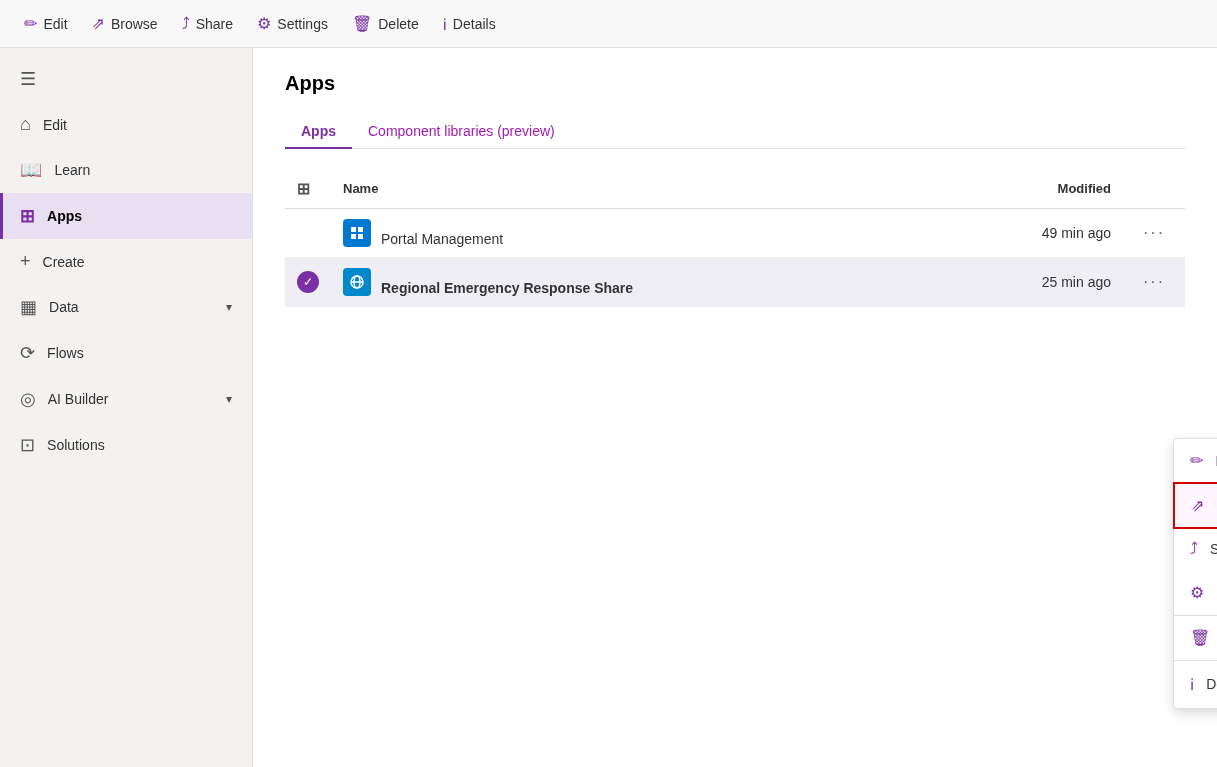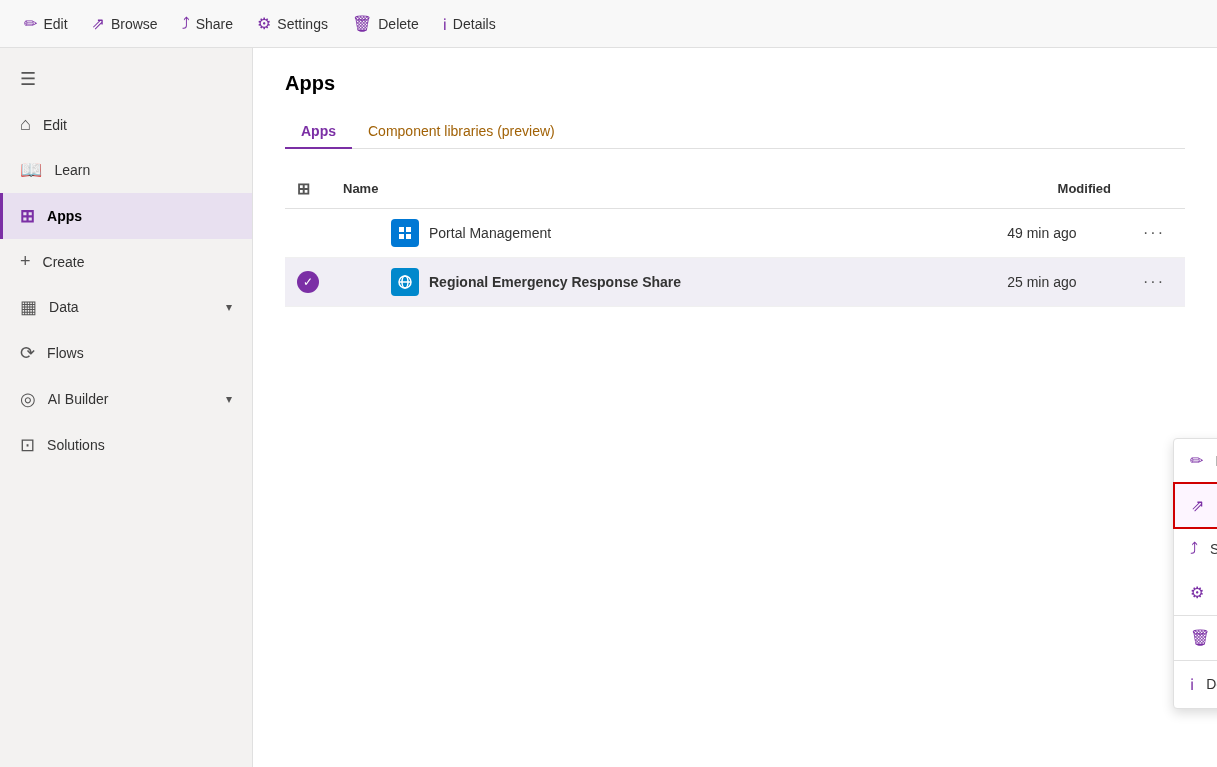--- a/index.html
+++ b/index.html
@@ -95,21 +95,21 @@
     .tabs {
       display: flex;
       gap: 0;
       border-bottom: 1px solid #e0e0e0;
       margin-bottom: 20px;
     }
     .tab {
       padding: 8px 16px;
       cursor: pointer;
       font-size: 14px;
-      color: #a16207;
+      color: #a21caf;
       border-bottom: 2px solid transparent;
       margin-bottom: -1px;
     }
     .tab.active {
       color: #7b2fa5;
       border-bottom: 2px solid #7b2fa5;
       font-weight: 600;
     }
 
     
@@ -127,21 +127,21 @@
     }
     .apps-table td {
       padding: 10px 12px;
       font-size: 14px;
       color: #333;
       border-bottom: 1px solid #f0f0f0;
       vertical-align: middle;
     }
     .apps-table tr.selected td { background: #f0eef5; }
 
-    .app-icon-cell { display: flex; align-items: center; gap: 10px; margin-left: 48px; }
+    .app-icon-cell { display: flex; align-items: flex-end; gap: 10px; }
     .app-icon-blue {
       width: 28px; height: 28px;
       background: #0078d4;
       border-radius: 4px;
       display: flex; align-items: center; justify-content: center;
       color: white; font-size: 14px;
     }
     .app-icon-globe {
       width: 28px; height: 28px;
       background: #0088cc;
@@ -155,21 +155,21 @@
       border-radius: 50%;
       display: flex; align-items: center; justify-content: center;
       color: white; font-size: 12px;
     }
     .ellipsis-btn {
       background: none; border: none; cursor: pointer;
       font-size: 16px; color: #555; padding: 4px 8px;
       letter-spacing: 2px;
     }
 
-    .modified-col { text-align: center; color: #555; }
+    .modified-col { text-align: right; color: #555; }
     .name-bold { font-weight: 600; }
 
     
     .context-menu {
       position: absolute;
       top: 390px;
       left: 920px;
       width: 220px;
       background: #fff;
       border: 1px solid #e0e0e0;

